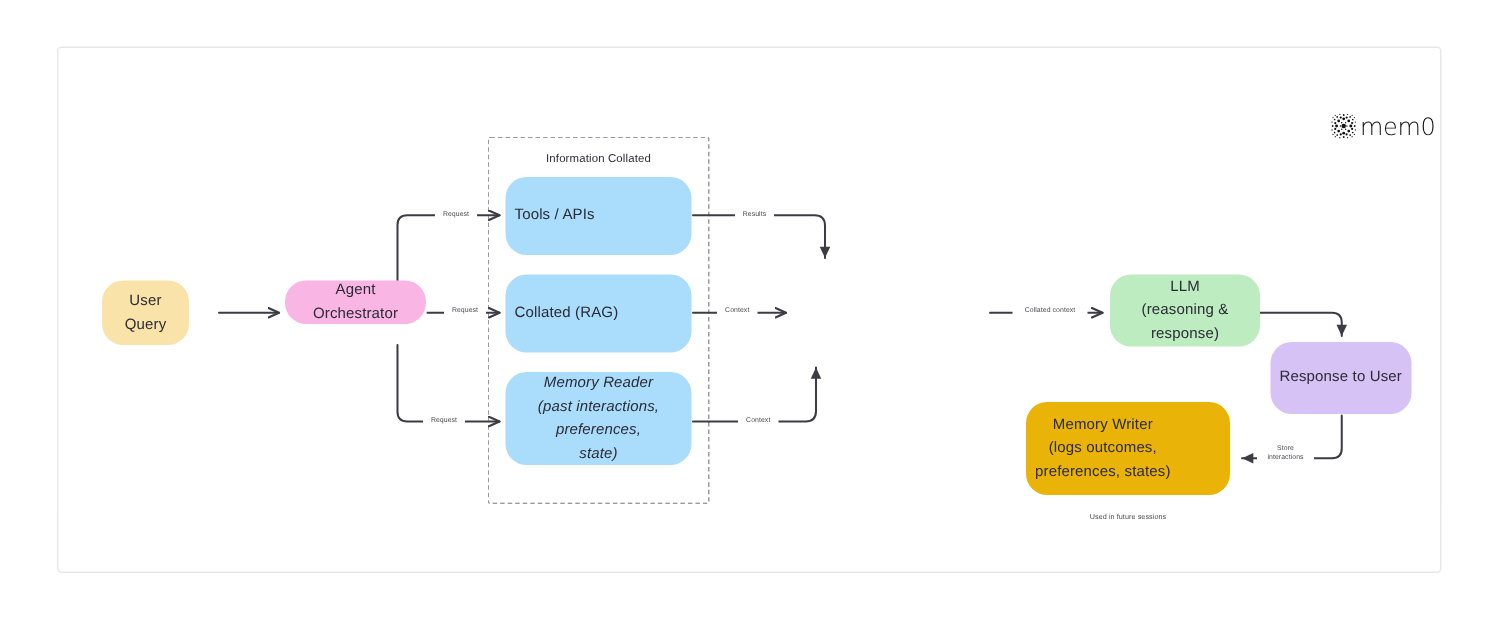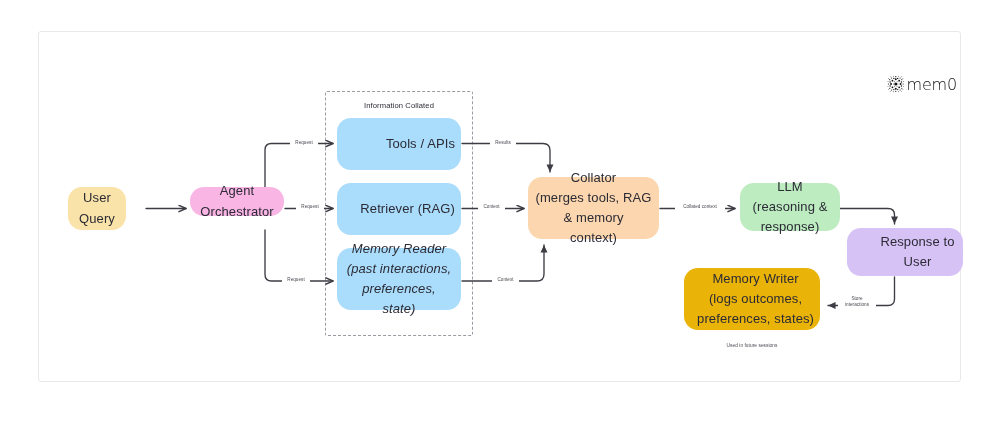--- a/index.html
+++ b/index.html
@@ -31,24 +31,24 @@
     left: 0; top: 0;
     width: 1000px; height: 423px;
     pointer-events: none;
   }
   .node {
     position: absolute;
     box-sizing: border-box;
     border-radius: 14px;
     display: flex;
     align-items: center;
-    justify-content: flex-end;
+    justify-content: flex-start;
     text-align: center;
     color: #2b2b35;
-    font-size: 13px;
+    font-size: 10px;
     line-height: 1.55;
     padding: 4px 6px;
     letter-spacing: 0.1px;
   }
   .node .lbl { white-space: pre-line; }
   .group-box {
     position: absolute;
     box-sizing: border-box;
     border: 1.4px dashed #9a9aa2;
     border-radius: 2px;
@@ -150,41 +150,36 @@
 
   <div class="node" style="left:190px; top:187px; width:94px; height:29px; background:#f9b5e3;">
     <span class="lbl">Agent Orchestrator</span>
   </div>
 
   <div class="node" style="left:337px; top:118px; width:124px; height:52px; background:#aadcfb;">
     <span class="lbl">Tools / APIs</span>
   </div>
 
   <div class="node" style="left:337px; top:183px; width:124px; height:52px; background:#aadcfb;">
-    <span class="lbl">Retriever (RAG)</span>
+    <span class="lbl">Collated (RAG)</span>
   </div>
 
   <div class="node" style="left:337px; top:248px; width:124px; height:62px; background:#aadcfb;font-style:italic;">
     <span class="lbl">Memory Reader
 (past interactions, preferences,
 state)</span>
   </div>
 
-  <div class="node" style="left:528px; top:177px; width:131px; height:62px; background:#fbd6ae;">
-    <span class="lbl">Collator
-(merges tools, RAG &amp; memory
-context)</span>
-  </div>
 
   <div class="node" style="left:740px; top:183px; width:100px; height:48px; background:#bdecc0;">
     <span class="lbl">LLM
 (reasoning &amp; response)</span>
   </div>
 
-  <div class="node" style="left:847px; top:228px; width:116px; height:48px; background:#d7c2f6;padding-left:31px;">
+  <div class="node" style="left:847px; top:228px; width:94px; height:48px; background:#d7c2f6;">
     <span class="lbl">Response to User</span>
   </div>
 
   <div class="node" style="left:684px; top:268px; width:136px; height:62px; background:#eab308;">
     <span class="lbl">Memory Writer
 (logs outcomes,
 preferences, states)</span>
   </div>
 
   <div class="edge-label" style="left:290px; top:140px; width:26px;">Request</div>

